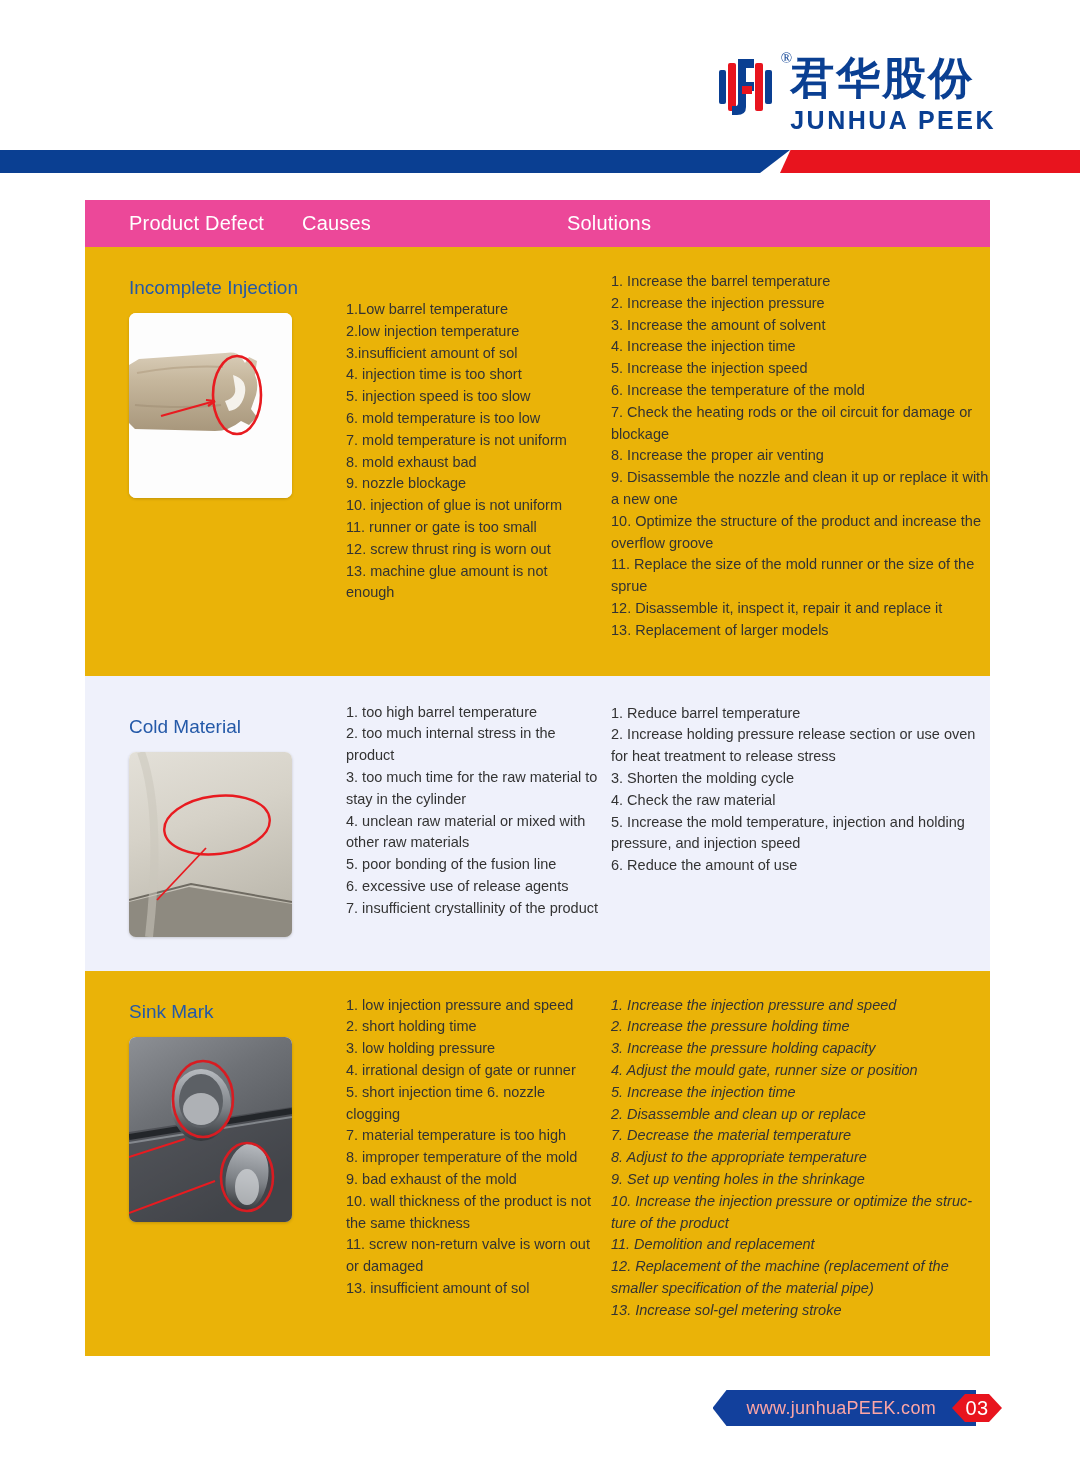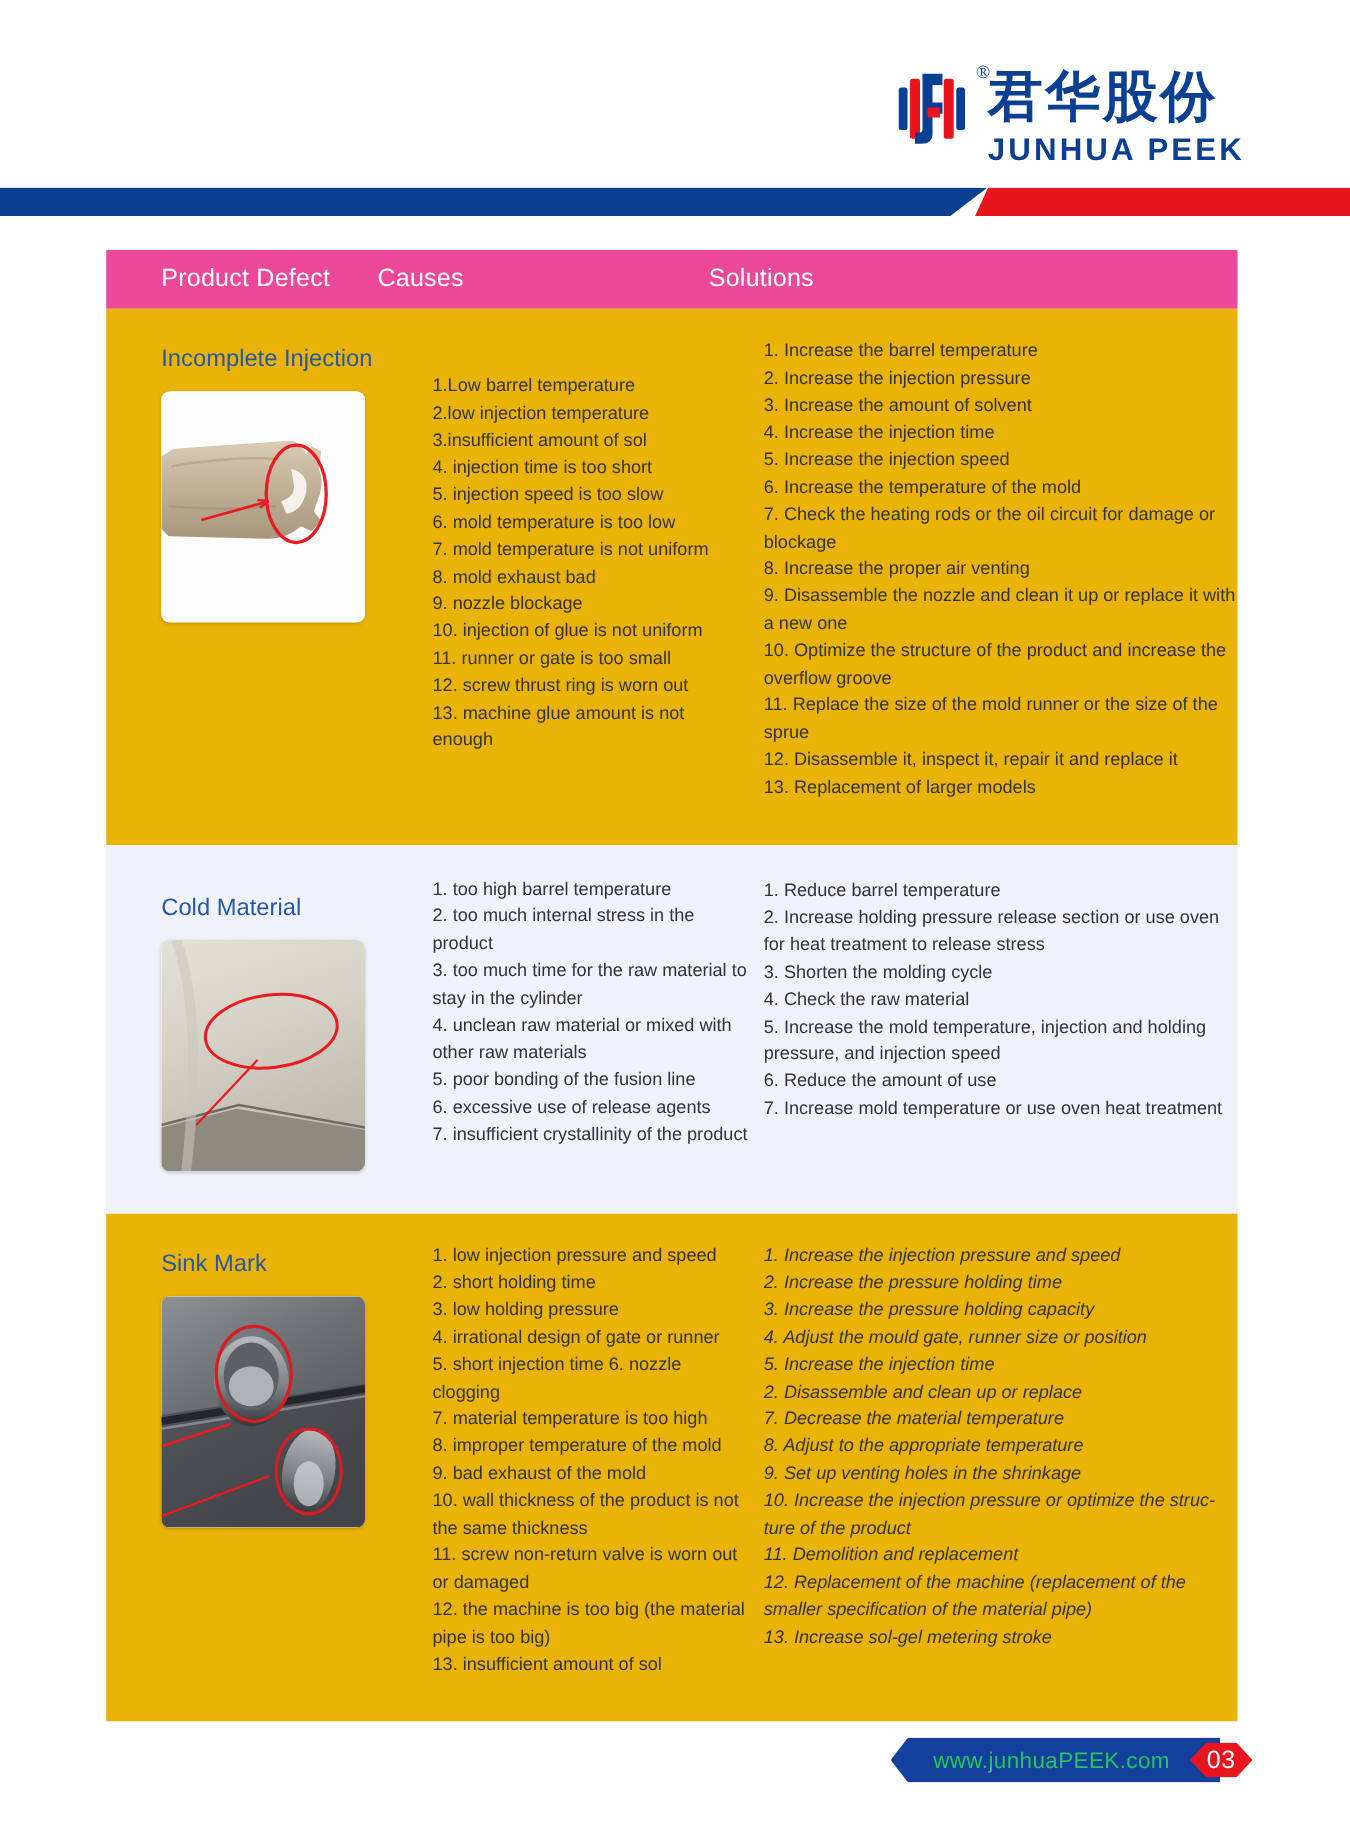--- a/index.html
+++ b/index.html
@@ -158,21 +158,21 @@
     height: 42px;
   }
   .footer-inner {
     position: absolute;
     right: 78px; top: 0;
     display: flex;
     align-items: center;
   }
   .foot-banner {
     background: #12409c;
-    color: #22c55e;
+    color: #fca5a5;
     font-size: 18px;
     height: 36px;
     line-height: 36px;
     padding: 0 40px 0 34px;
     clip-path: polygon(14px 0, 100% 0, 100% 100%, 14px 100%, 0 50%);
     letter-spacing: .3px;
   }
   .foot-badge {
     width: 50px; height: 28px;
     background: #e8141e;
@@ -309,21 +309,20 @@
       <div class="li">6. excessive use of release agents</div>
       <div class="li">7. insufficient crystallinity of the product</div>
     </div>
     <div class="col-solutions">
       <div class="li">1. Reduce barrel temperature</div>
       <div class="li">2. Increase holding pressure release section or use oven for heat treatment to release stress</div>
       <div class="li">3. Shorten the molding cycle</div>
       <div class="li">4. Check the raw material</div>
       <div class="li">5. Increase the mold temperature, injection and holding pressure, and injection speed</div>
       <div class="li">6. Reduce the amount of use</div>
-      <div class="li">7. Increase mold temperature or use oven heat treatment</div>
     </div>
   </div>
 
   <div class="row plain row-3">
     <div class="col-defect">
       <div class="defect-title">Sink Mark</div>
       <div class="thumb">
         <svg viewBox="0 0 163 185" preserveAspectRatio="none">
           <defs>
             <linearGradient id="sm" x1="0" y1="0" x2="0.5" y2="1">
@@ -357,21 +356,20 @@
       <div class="li">1. low injection pressure and speed</div>
       <div class="li">2. short holding time</div>
       <div class="li">3. low holding pressure</div>
       <div class="li">4. irrational design of gate or runner</div>
       <div class="li">5. short injection time 6. nozzle clogging</div>
       <div class="li">7. material temperature is too high</div>
       <div class="li">8. improper temperature of the mold</div>
       <div class="li">9. bad exhaust of the mold</div>
       <div class="li">10. wall thickness of the product is not the same thickness</div>
       <div class="li">11. screw non-return valve is worn out or damaged</div>
-      <div class="li">12. the machine is too big (the material pipe is too big)</div>
       <div class="li">13. insufficient amount of sol</div>
     </div>
     <div class="col-solutions">
       <div class="li">1. Increase the injection pressure and speed</div>
       <div class="li">2. Increase the pressure holding time</div>
       <div class="li">3. Increase the pressure holding capacity</div>
       <div class="li">4. Adjust the mould gate, runner size or position</div>
       <div class="li">5. Increase the injection time</div>
       <div class="li">2. Disassemble and clean up or replace</div>
       <div class="li">7. Decrease the material temperature</div>

